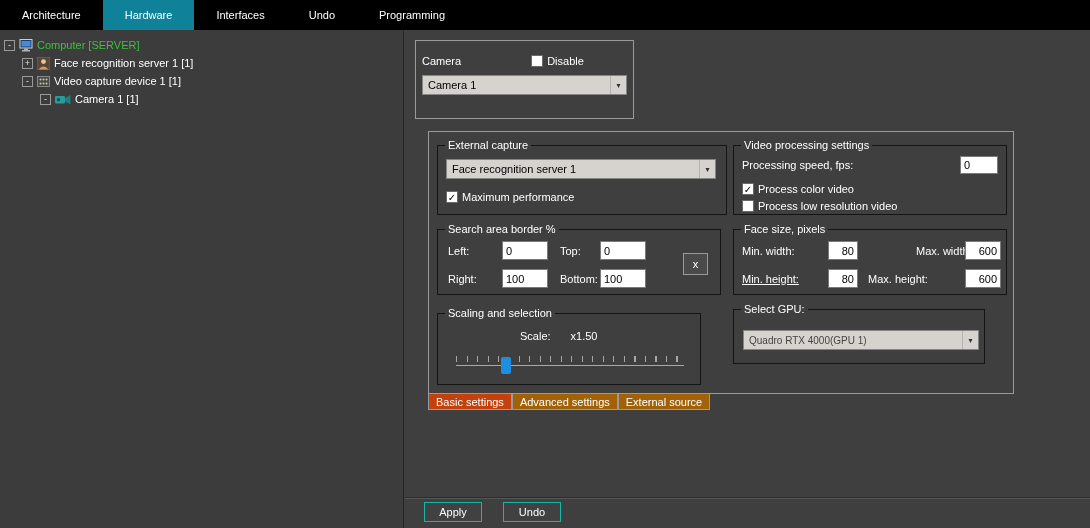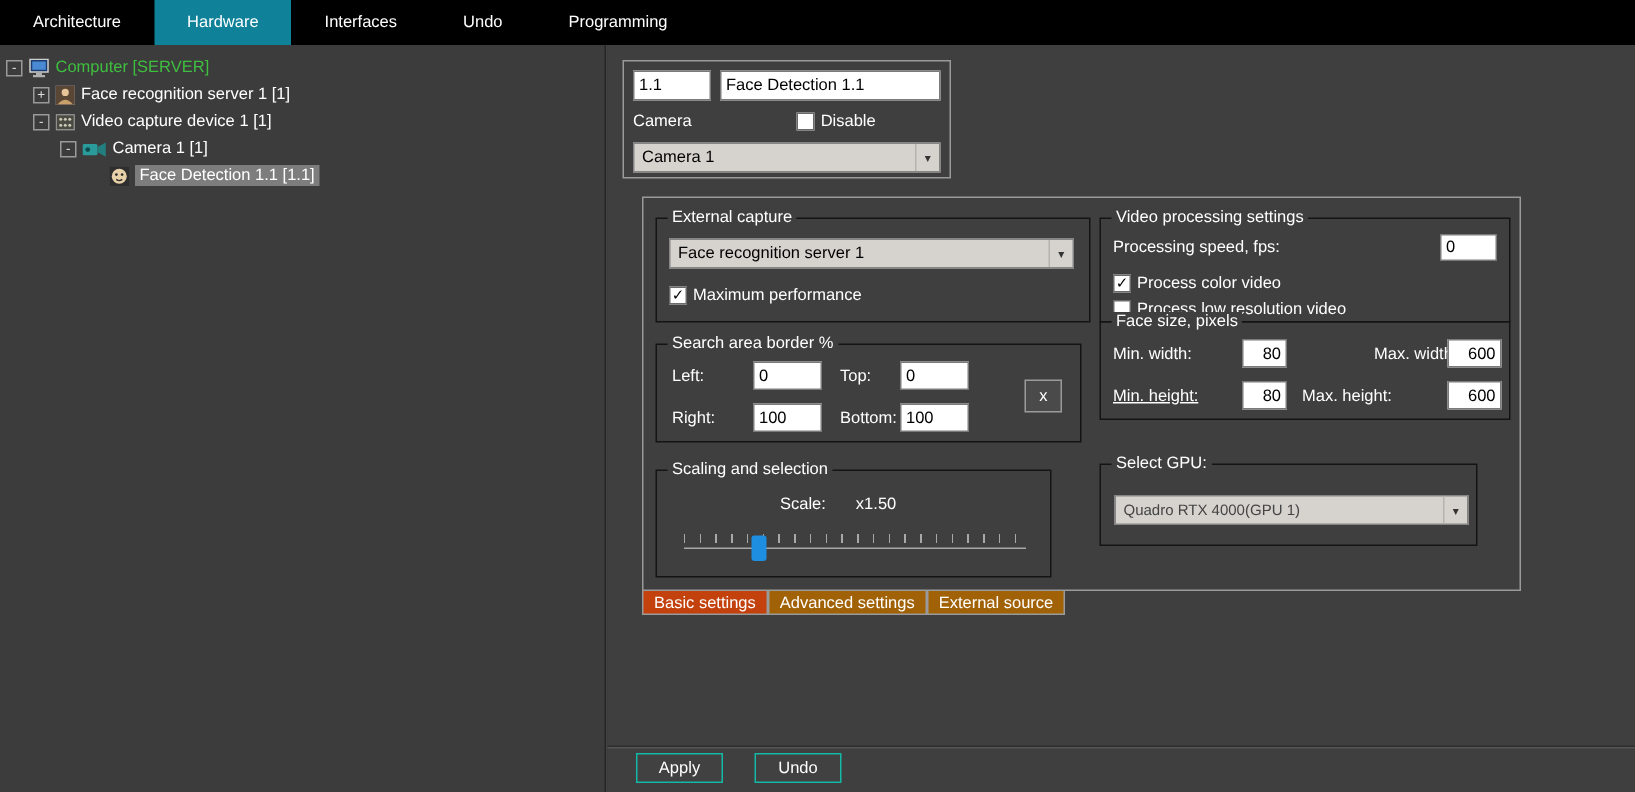--- a/index.html
+++ b/index.html
@@ -65,21 +65,21 @@
   .g-search { left:8px; top:97px; width:284px; height:66px; }
   .g-search .lbl, .g-facesize .lbl { position:absolute; white-space:nowrap; }
   .num { height:19px; position:absolute; }
   .g-search .i1 { left:64px; top:11px; width:46px; }
   .g-search .i2 { left:162px; top:11px; width:46px; }
   .g-search .i3 { left:64px; top:39px; width:46px; }
   .g-search .i4 { left:162px; top:39px; width:46px; }
   .x-btn { position:absolute; left:245px; top:23px; width:25px; height:22px; background:#4a4a4a;
     border:1px solid #9a9a9a; color:#fff; font-size:11px; font-family:"Liberation Sans",sans-serif; }
 
-  .g-facesize { left:304px; top:82px; width:274px; height:66px; }
+  .g-facesize { left:304px; top:97px; width:274px; height:66px; }
   .g-facesize .num { text-align:right; }
   .g-facesize .i1 { left:94px; top:11px; width:30px; }
   .g-facesize .i2 { left:231px; top:11px; width:36px; }
   .g-facesize .i3 { left:94px; top:39px; width:30px; }
   .g-facesize .i4 { left:231px; top:39px; width:36px; }
 
   .g-scaling { left:8px; top:181px; width:264px; height:72px; }
   .scale-row { position:absolute; left:82px; top:16px; display:flex; gap:20px; }
   .slider { position:absolute; left:18px; right:16px; top:38px; height:24px; }
   .slider .ticks { position:absolute; left:0; right:0; top:4px; height:6px;
@@ -162,42 +162,26 @@
     <span class="tree-icon">
       <svg width="16" height="11" viewBox="0 0 16 11">
           <rect x="0" y="2" width="10" height="7.5" rx="1" fill="#2a9a9a"></rect>
           <polygon points="10,4 15.5,1 15.5,10.5 10,7.5" fill="#237f7f"></polygon>
           <circle cx="3.5" cy="5.7" r="1.6" fill="#0e4d4d"></circle>
         </svg>
     </span>
     <span class="tree-label">Camera 1 [1]</span>
   </div>
 
-  <div class="tree-row" style="padding-left:73px;">
-    <span class="tree-icon">
-      <svg width="13" height="13" viewBox="0 0 13 13">
-          <rect width="13" height="13" fill="#2e2e2e"></rect>
-          <circle cx="6.5" cy="6.5" r="5" fill="#e8d0a8"></circle>
-          <circle cx="4.6" cy="5.4" r="0.9" fill="#2e2e2e"></circle>
-          <circle cx="8.4" cy="5.4" r="0.9" fill="#2e2e2e"></circle>
-          <path d="M4.5 8.6 Q6.5 10.2 8.5 8.6" stroke="#2e2e2e" stroke-width="0.9" fill="none"></path>
-        </svg>
-    </span>
-    <span class="tree-label selected">Face Detection 1.1 [1.1]</span>
-  </div>
 
 </div>
 
 <div class="right-panel">
 
   <div class="header-box">
-    <div class="header-row1">
-      <input class="txt id-input" value="1.1" style="">
-      <input class="txt name-input" value="Face Detection 1.1" style="">
-    </div>
     <div class="header-row2">
       <span>Camera</span>
       <span style="margin-left:70px; display:flex; align-items:center;">
         <span class="cb"></span>
         <span>Disable</span>
       </span>
     </div>
     <div class="header-row3">
       <div class="dropdown">
         <span>Camera 1</span>

